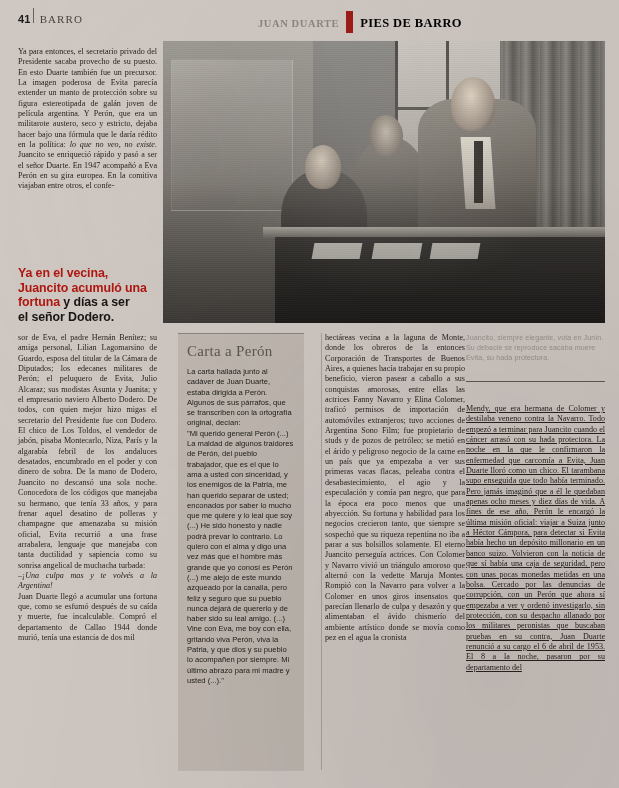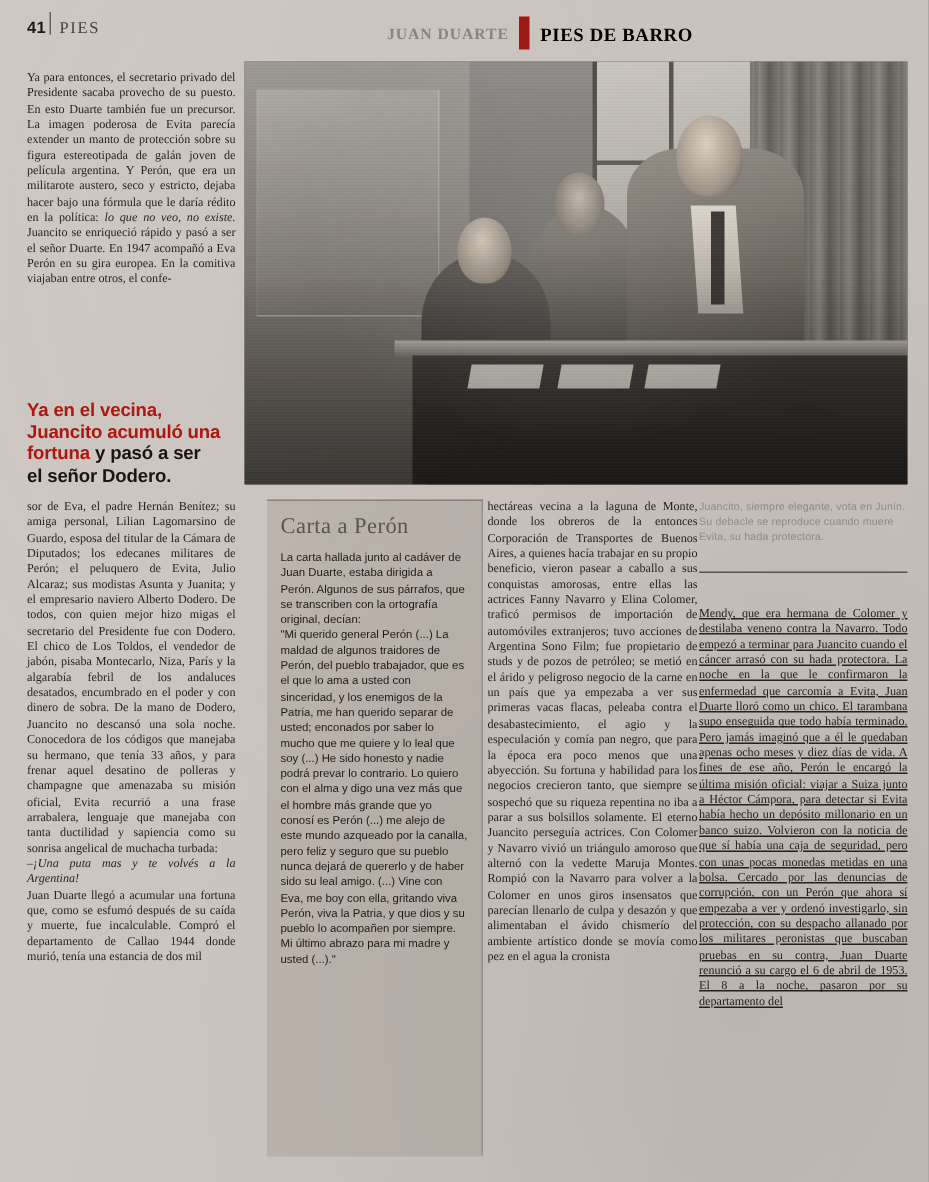--- a/index.html
+++ b/index.html
@@ -253,21 +253,21 @@
     color: #b01610;
     letter-spacing: -.1px;
   }
   #pullquote .plain { color: #191513; }
 
   
   #sidebar {
     position: absolute;
     left: 178px;
     top: 333px;
-    width: 144px;
+    width: 126px;
     height: 437px;
     background: rgba(176,168,160,.55);
     border-top: 1px solid rgba(90,84,78,.5);
   }
   #sidebar-title {
     font-family: "Liberation Serif", serif;
     font-size: 15px;
     color: #5d564f;
     letter-spacing: .3px;
     padding: 9px 0 0 9px;
@@ -313,21 +313,21 @@
   }
 </style>
 </head>
 <body>
 
 <div id="page">
 
   <div id="header">
     <div class="folio-wrap">
       <span class="folio-num">41</span>
-      <span class="folio-mag">PIES</span>
+      <span class="folio-mag">BARRO</span>
     </div>
     <div class="folio-rule"></div>
 
     <div class="hdr-center">
       <span class="hdr-kicker">JUAN DUARTE</span>
       <span class="hdr-bar"></span>
       <span class="hdr-title">PIES DE BARRO</span>
     </div>
   </div>
 
@@ -360,43 +360,43 @@
     <div class="ph-layer ph-grain"></div>
   </div>
 
   <div class="col" id="col1-top">
     <p><span>Ya para entonces, el secretario privado del Presidente sacaba provecho de su puesto. En esto Duarte también fue un precursor. La imagen poderosa de Evita parecía extender un manto de protección sobre su figura estereotipada de galán joven de película argentina. Y Perón, que era un militarote austero, seco y estricto, dejaba hacer bajo una fórmula que le daría rédito en la política: </span><span class="ital">lo que no veo, no existe.</span><span> Juancito se enriqueció rápido y pasó a ser el señor Duarte. En 1947 acompañó a Eva Perón en su gira europea. En la comitiva viajaban entre otros, el confe-</span></p>
   </div>
 
   <div id="pullquote">
     <span>Ya en el vecina,</span><br>
     <span>Juancito acumuló una</span><br>
-    <span>fortuna</span><span class="plain"> y pasó a ser</span><br>
+    <span>fortuna</span><span class="plain"> y días a ser</span><br>
     <span class="plain">el señor Dodero.</span>
   </div>
 
   <div class="col" id="col1-bottom">
     <p>sor de Eva, el padre Hernán Benítez; su amiga personal, Lilian Lagomarsino de Guardo, esposa del titular de la Cámara de Diputados; los edecanes militares de Perón; el peluquero de Evita, Julio Alcaraz; sus modistas Asunta y Juanita; y el empresario naviero Alberto Dodero. De todos, con quien mejor hizo migas el secretario del Presidente fue con Dodero. El chico de Los Toldos, el vendedor de jabón, pisaba Montecarlo, Niza, París y la algarabía febril de los andaluces desatados, encumbrado en el poder y con dinero de sobra. De la mano de Dodero, Juancito no descansó una sola noche. Conocedora de los códigos que manejaba su hermano, que tenía 33 años, y para frenar aquel desatino de polleras y champagne que amenazaba su misión oficial, Evita recurrió a una frase arrabalera, lenguaje que manejaba con tanta ductilidad y sapiencia como su sonrisa angelical de muchacha turbada:</p>
-    <p class="ital">–¡Una puta mas y te volvés a la Argentina!</p>
+    <p class="ital">–¡Una culpa mas y te volvés a la Argentina!</p>
     <p>Juan Duarte llegó a acumular una fortuna que, como se esfumó después de su caída y muerte, fue incalculable. Compró el departamento de Callao 1944 donde murió, tenía una estancia de dos mil</p>
   </div>
 
   <div id="sidebar">
     <div id="sidebar-title">Carta a Perón</div>
     <div id="sidebar-body">
       <p>La carta hallada junto al cadáver de Juan Duarte, estaba dirigida a Perón. Algunos de sus párrafos, que se transcriben con la ortografía original, decían:</p>
       <p>"Mi querido general Perón (...) La maldad de algunos traidores de Perón, del pueblo trabajador, que es el que lo ama a usted con sinceridad, y los enemigos de la Patria, me han querido separar de usted; enconados por saber lo mucho que me quiere y lo leal que soy (...) He sido honesto y nadie podrá prevar lo contrario. Lo quiero con el alma y digo una vez más que el hombre más grande que yo conosí es Perón (...) me alejo de este mundo azqueado por la canalla, pero feliz y seguro que su pueblo nunca dejará de quererlo y de haber sido su leal amigo. (...) Vine con Eva, me boy con ella, gritando viva Perón, viva la Patria, y que dios y su pueblo lo acompañen por siempre. Mi último abrazo para mi madre y usted (...)."</p>
     </div>
   </div>
 
   <div class="col" id="col3">
     <p>hectáreas vecina a la laguna de Monte, donde los obreros de la entonces Corporación de Transportes de Buenos Aires, a quienes hacía trabajar en su propio beneficio, vieron pasear a caballo a sus conquistas amorosas, entre ellas las actrices Fanny Navarro y Elina Colomer, traficó permisos de importación de automóviles extranjeros; tuvo acciones de Argentina Sono Film; fue propietario de studs y de pozos de petróleo; se metió en el árido y peligroso negocio de la carne en un país que ya empezaba a ver sus primeras vacas flacas, peleaba contra el desabastecimiento, el agio y la especulación y comía pan negro, que para la época era poco menos que una abyección. Su fortuna y habilidad para los negocios crecieron tanto, que siempre se sospechó que su riqueza repentina no iba a parar a sus bolsillos solamente. El eterno Juancito perseguía actrices. Con Colomer y Navarro vivió un triángulo amoroso que alternó con la vedette Maruja Montes. Rompió con la Navarro para volver a la Colomer en unos giros insensatos que parecían llenarlo de culpa y desazón y que alimentaban el ávido chismerío del ambiente artístico donde se movía como pez en el agua la cronista</p>
   </div>
 
-  <div id="ghost-caption">Juancito, siempre elegante, vota en Junín. Su debacle se reproduce cuando muere Evita, su hada protectora.</div>
+  <div id="ghost-caption">Juancito, siempre elegante, vota en Junín. Su debacle se reproduce sacaba muere Evita, su hada protectora.</div>
   <div id="ghost-rule"></div>
 
   <div class="col" id="col4">
     <p>Mendy, que era hermana de Colomer y destilaba veneno contra la Navarro. Todo empezó a terminar para Juancito cuando el cáncer arrasó con su hada protectora. La noche en la que le confirmaron la enfermedad que carcomía a Evita, Juan Duarte lloró como un chico. El tarambana supo enseguida que todo había terminado. Pero jamás imaginó que a él le quedaban apenas ocho meses y diez días de vida. A fines de ese año, Perón le encargó la última misión oficial: viajar a Suiza junto a Héctor Cámpora, para detectar si Evita había hecho un depósito millonario en un banco suizo. Volvieron con la noticia de que sí había una caja de seguridad, pero con unas pocas monedas metidas en una bolsa. Cercado por las denuncias de corrupción, con un Perón que ahora sí empezaba a ver y ordenó investigarlo, sin protección, con su despacho allanado por los militares peronistas que buscaban pruebas en su contra, Juan Duarte renunció a su cargo el 6 de abril de 1953. El 8 a la noche, pasaron por su departamento del</p>
   </div>
 
   <div class="vrule" style="left:321px; top:333px; height:437px;"></div>
 
 </div>
 

